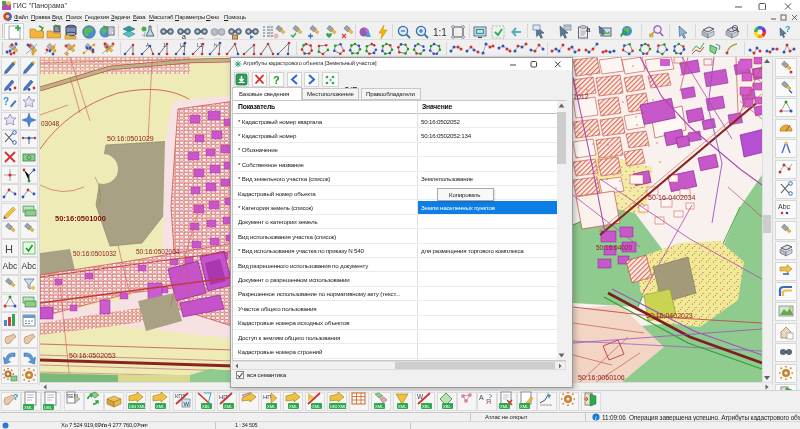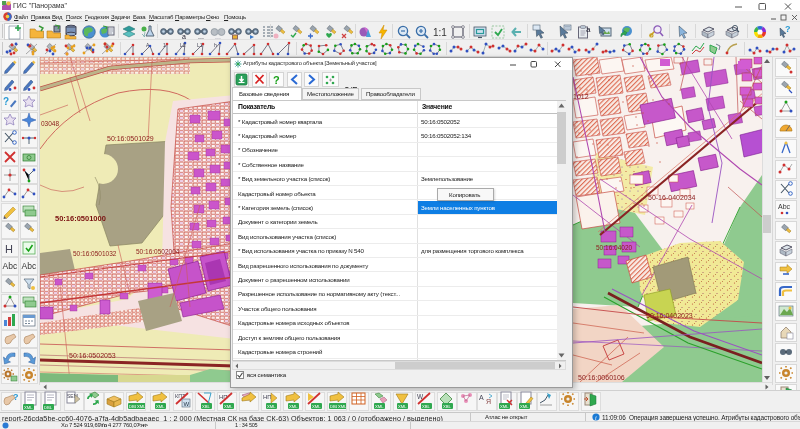--- a/index.html
+++ b/index.html
@@ -1520,21 +1520,20 @@
       <circle cx="8" cy="8" r="1.6" fill="#f0f0f0"></circle>
       <path d="M8 2.5 v-1.5 M8 13.5 v1.5 M2.5 8 h-1.5 M13.5 8 h1.5 M3.8 3.8 l-1.2 -1.2 M12.2 12.2 l1.2 1.2 M3.8 12.2 l-1.2 1.2 M12.2 3.8 l1.2 -1.2" stroke="#c8852c" stroke-width="1.6"></path>
     </svg>
     <div class="abs" style="left:581px;top:392px;width:20px;height:19px;background:#f6f6f6;border:1px solid #ddd"></div>
     <svg style="position:absolute;left:582px;top:391px" width="18" height="20">
       <rect x="3" y="2" width="7" height="12" fill="#e8e0d0" stroke="#987"></rect>
       <path d="M8 3 L14 5 L14 13 L8 15 Z" fill="#2fa84f" stroke="#1a7a3a" stroke-width="0.5"></path>
       <path d="M2 8 h4 M4 6 l2 2 -2 2" stroke="#c05030" stroke-width="1" fill="none"></path>
     </svg>
     <div class="abs" style="left:0;top:412px;width:800px;height:9px;background:#f0f0f0;border-top:1px solid #c8c8c8"></div>
-    <div class="t" style="left:2px;top:413.5px;font-size:7.2px;letter-spacing:0.05px;color:#222">report-26cda5be-cc60-4076-a7fa-4db5adbaeaec&nbsp;&nbsp;1 : 2 000 (Местная СК на базе СК-63) Объектов: 1 063 / 0 (отображено / выделено)</div>
     <div class="abs" style="left:470px;top:413px;width:1px;height:8px;background:#c8c8c8"></div>
     <div class="t" style="left:485px;top:414px;font-size:6px;letter-spacing:-0.2px;color:#222">Атлас не открыт</div>
     <div class="abs" style="left:585px;top:413px;width:1px;height:8px;background:#c8c8c8"></div>
     <svg style="position:absolute;left:592px;top:413px" width="8" height="8">
       <circle cx="4" cy="4" r="3.6" fill="#1a7ad4"></circle>
       <text x="3" y="6.5" font-size="6" fill="#fff" font-family="Liberation Serif" font-style="italic">i</text>
     </svg>
     <div class="t" style="left:602px;top:413.5px;font-size:6.4px;letter-spacing:-0.1px;color:#222">11:09:06&nbsp;&nbsp;Операция завершена успешно. Атрибуты кадастрового объекта</div>
     <div class="abs" style="left:0;top:421px;width:800px;height:8px;background:#f0f0f0;border-top:1px solid #d8d8d8"></div>
     <svg style="position:absolute;left:2px;top:422px" width="8" height="7">

